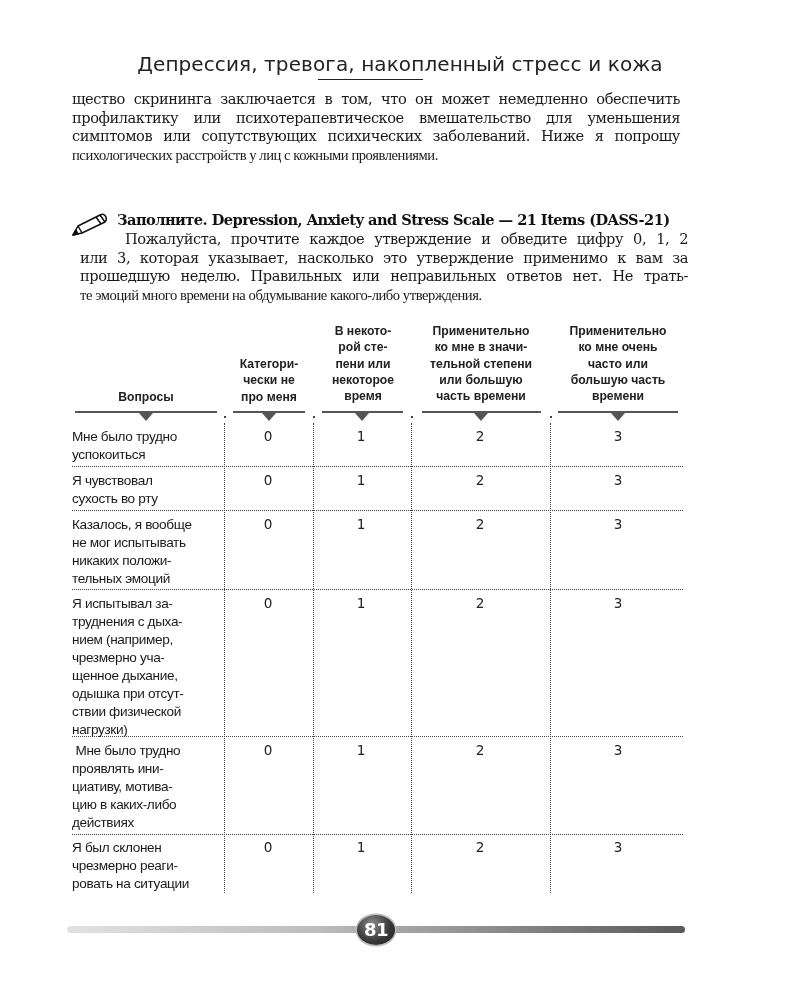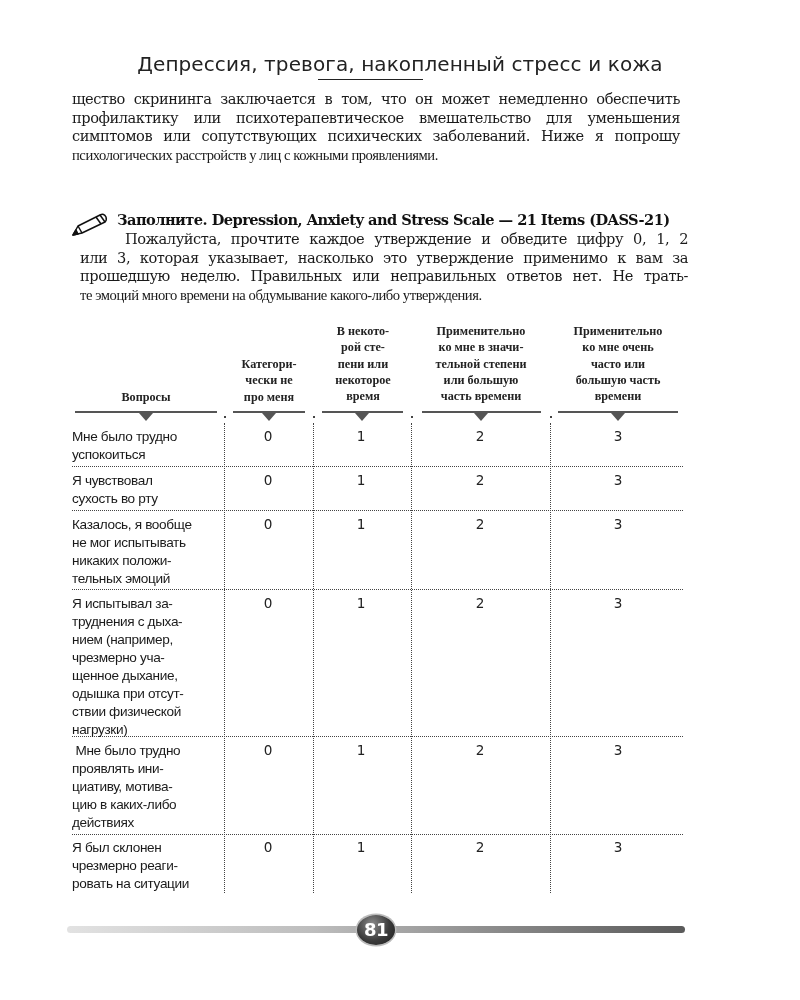--- a/index.html
+++ b/index.html
@@ -25,21 +25,21 @@
     position: absolute; left: 117px; top: 211px; width: 566px;
     font-family: "DejaVu Serif", serif; font-size: 14.6px; font-weight: bold;
     letter-spacing: -0.55px; color: #111; white-space: nowrap;
   }
   .pencil-icon { position: absolute; left: 70px; top: 212px; width: 40px; height: 26px; }
   .p2 { top: 230px; margin-left: 8px; }
   .p2 span.indent { text-indent: 45px; }
 
   
   .hdr {
-    position: absolute; font-family: Liberation Serif, serif; font-size: 12.2px;
+    position: absolute; font-family: Liberation Sans, sans-serif; font-size: 12.2px;
     font-weight: bold; line-height: 16.3px; text-align: center; color: #222;
   }
   .hdr-line { position: absolute; top: 411px; height: 2px; background: #555; }
   .hdr-arrow {
     position: absolute; top: 413px; width: 0; height: 0;
     border-left: 7px solid transparent; border-right: 7px solid transparent;
     border-top: 8px solid #555;
   }
   .dot-dot { position: absolute; top: 416px; width: 2px; height: 2px; background: #444; }
 

